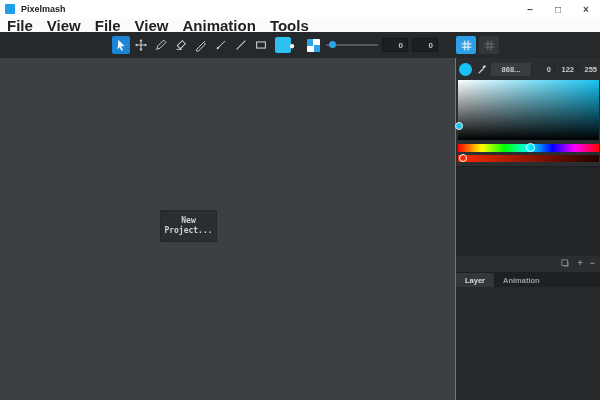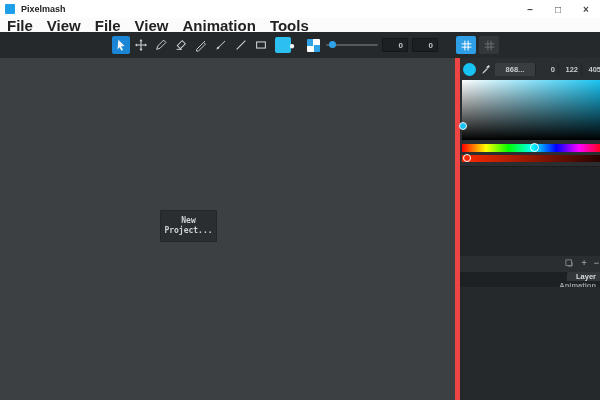--- a/index.html
+++ b/index.html
@@ -41,21 +41,21 @@
 
   
   .canvas { position:absolute; left:0; top:58px; width:455px; height:244px; background:#3d4043; }
   .canvas-btn { position:absolute; width:57px; height:32px; background:#2b2e31; border:1px solid #24272a; border-radius:1px;
                 color:#cfd2d4; font-family:"DejaVu Sans Mono", monospace; font-size:8px; line-height:10px;
                 display:flex; flex-direction:column; align-items:center; justify-content:center; text-align:center; }
   .btn-new { left:160px; top:152px; }
   .btn-open { left:228px; top:152px; }
 
   
-  .rightpanel { position:absolute; left:455px; top:58px; width:145px; height:342px; background:#2b2e31; border-left:5px solid #ef4444; }
+  .rightpanel { position:absolute; left:455px; top:58px; width:145px; height:342px; background:#2b2e31; border-left:1px solid #ef4444; }
   .color-row { position:absolute; left:0; top:4px; width:145px; height:14px; display:flex; align-items:center; }
   .cur-color { width:13px; height:13px; border-radius:50%; margin-left:3px; }
   .dropper { width:14px; height:13px; margin-left:3px; display:flex; align-items:center; justify-content:center; }
   .hex-box { width:40px; height:13px; background:#3a3d40; border-radius:1px; margin-left:2px; color:#c9ccce; font-size:7.5px;
              display:flex; align-items:center; justify-content:center; }
   .val-cell { width:23px; height:13px; border-left:1px solid #222527; color:#c9ccce; font-size:7.5px;
               display:flex; align-items:center; justify-content:flex-end; padding-right:3px; }
 
   .sv-box { position:absolute; left:2px; top:22px; width:141px; height:60px;
             background:linear-gradient(to top, #000 0%, rgba(0,0,0,0) 100%),
@@ -66,21 +66,21 @@
   .hue-marker { position:absolute; left:48%; top:-1px; width:9px; height:9px; border:1.5px solid #fff; border-radius:50%; }
   .alpha-strip { position:absolute; left:2px; top:97px; width:141px; height:7px;
                  background:linear-gradient(to right, #ff2a00 0%, #240300 100%); }
   .alpha-marker { position:absolute; left:1px; top:-1px; width:8px; height:8px; border:1.5px solid #fff; border-radius:50%; }
 
   .swatch-area { position:absolute; left:0; top:108px; width:145px; height:90px; background:#222528; border-top:1px solid #1b1d1f; }
   .panel-iconrow { position:absolute; left:0; top:198px; width:145px; height:14px; background:#2b2e31;
                    display:flex; align-items:center; justify-content:flex-end; gap:7px; padding-right:6px; }
   .mini-icon { color:#8d9093; font-size:9px; line-height:14px; display:flex; align-items:center; }
 
-  .tabbar { position:absolute; left:0; top:214px; width:145px; height:15px; background:#1e2124; display:flex; align-items:flex-end;flex-direction:column; }
+  .tabbar { position:absolute; left:0; top:214px; width:145px; height:15px; background:#1e2124; display:flex; align-items:flex-end; }
   .tab { height:14px; padding:0 9px; font-size:7.5px; display:flex; align-items:center; color:#9a9da0; }
   .tab.active { background:#34373a; color:#d8dadc; border-radius:2px 2px 0 0; }
   .panel-content { position:absolute; left:0; top:229px; width:145px; height:113px; background:#26292c; }
 </style>
 </head>
 <body>
 
 <div class="app">
 
   <div class="titlebar">
@@ -186,21 +186,21 @@
     <div class="color-row">
       <div class="cur-color" style="background-color: rgb(23, 195, 242);"></div>
       <div class="dropper">
         <svg width="12" height="12" viewBox="0 0 16 16">
           <path d="M9 7l-5 5-1 2.2 2.2-1 5-5zM8.3 5.7l2 2 3-3-2-2z" fill="#cfd2d4"></path>
         </svg>
       </div>
       <div class="hex-box">868...</div>
       <div class="val-cell">0</div>
       <div class="val-cell">122</div>
-      <div class="val-cell">405</div>
+      <div class="val-cell">255</div>
     </div>
 
     <div class="sv-box">
       <div class="sv-marker"></div>
     </div>
     <div class="hue-strip">
       <div class="hue-marker"></div>
     </div>
     <div class="alpha-strip">
       <div class="alpha-marker"></div>

